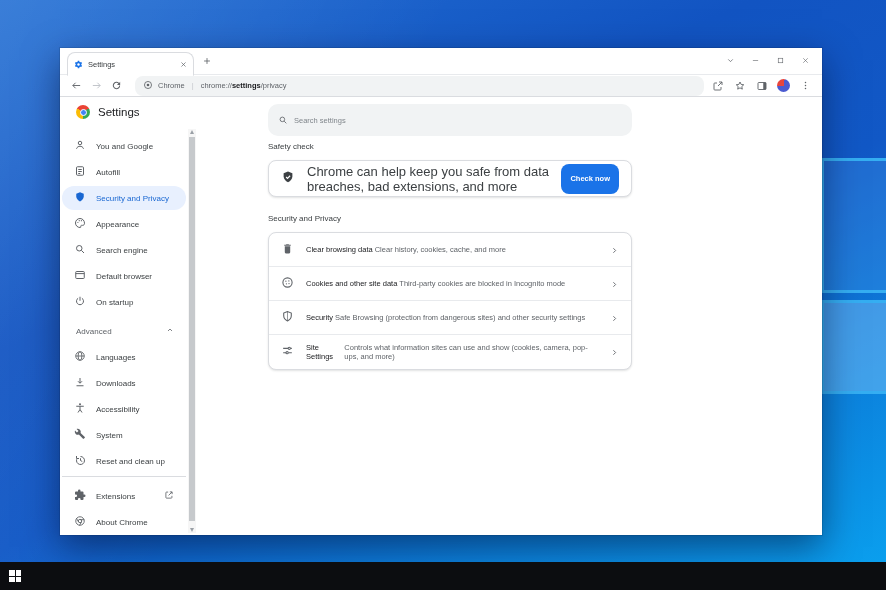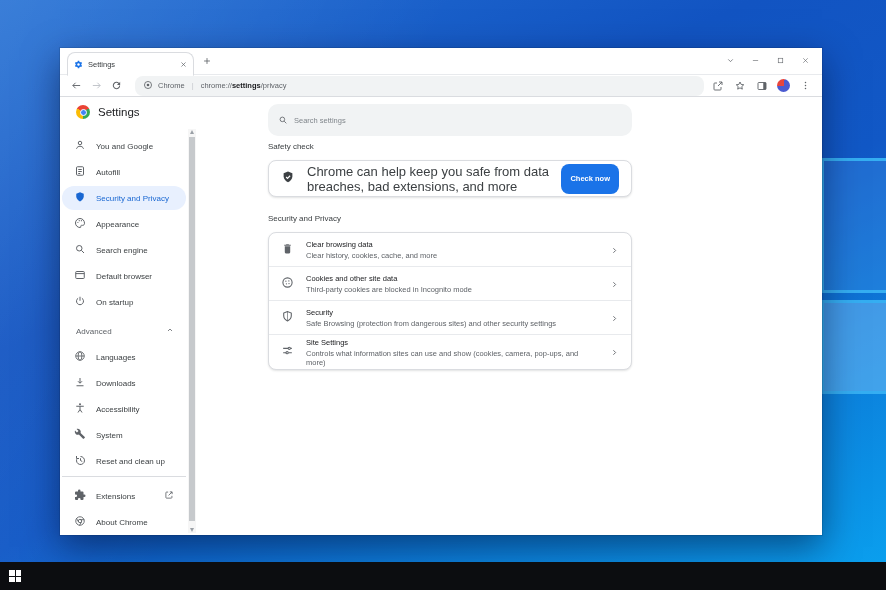--- a/index.html
+++ b/index.html
@@ -89,21 +89,21 @@
   .card-safety { top:62px; height:37px; display:flex; align-items:center; gap:12px; padding:0 12px; }
   .safety-msg { flex:1; font-size:13px; color:#3c4043; }
   .btn-primary { background:#1a73e8; color:#fff; border:none; border-radius:8px; height:30px;
     padding:0 9px; font-size:7.5px; font-weight:700; font-family:"Liberation Sans",sans-serif; cursor:pointer; }
 
   .card-privacy { top:134px; }
   .p-row { display:flex; align-items:center; gap:12px; height:34px; padding:0 12px;
     border-bottom:1px solid #e8eaed; cursor:pointer; }
   .p-row:last-child { border-bottom:none; }
   .p-row .ic { color:#5f6368; flex:none; }
-  .p-texts { flex:1; display:flex; flex-direction:column; gap:2px; }
+  .p-texts { flex:1; display:flex; flex-direction:row; gap:2px; }
   .p-title { font-size:7.5px; color:#202124; }
   .p-sub { font-size:7.5px; color:#5f6368; }
   .p-end { color:#5f6368; display:flex; align-items:center; }
 
   .ic { display:block; }
 </style>
 </head>
 <body>
 
 <div class="desktop">

